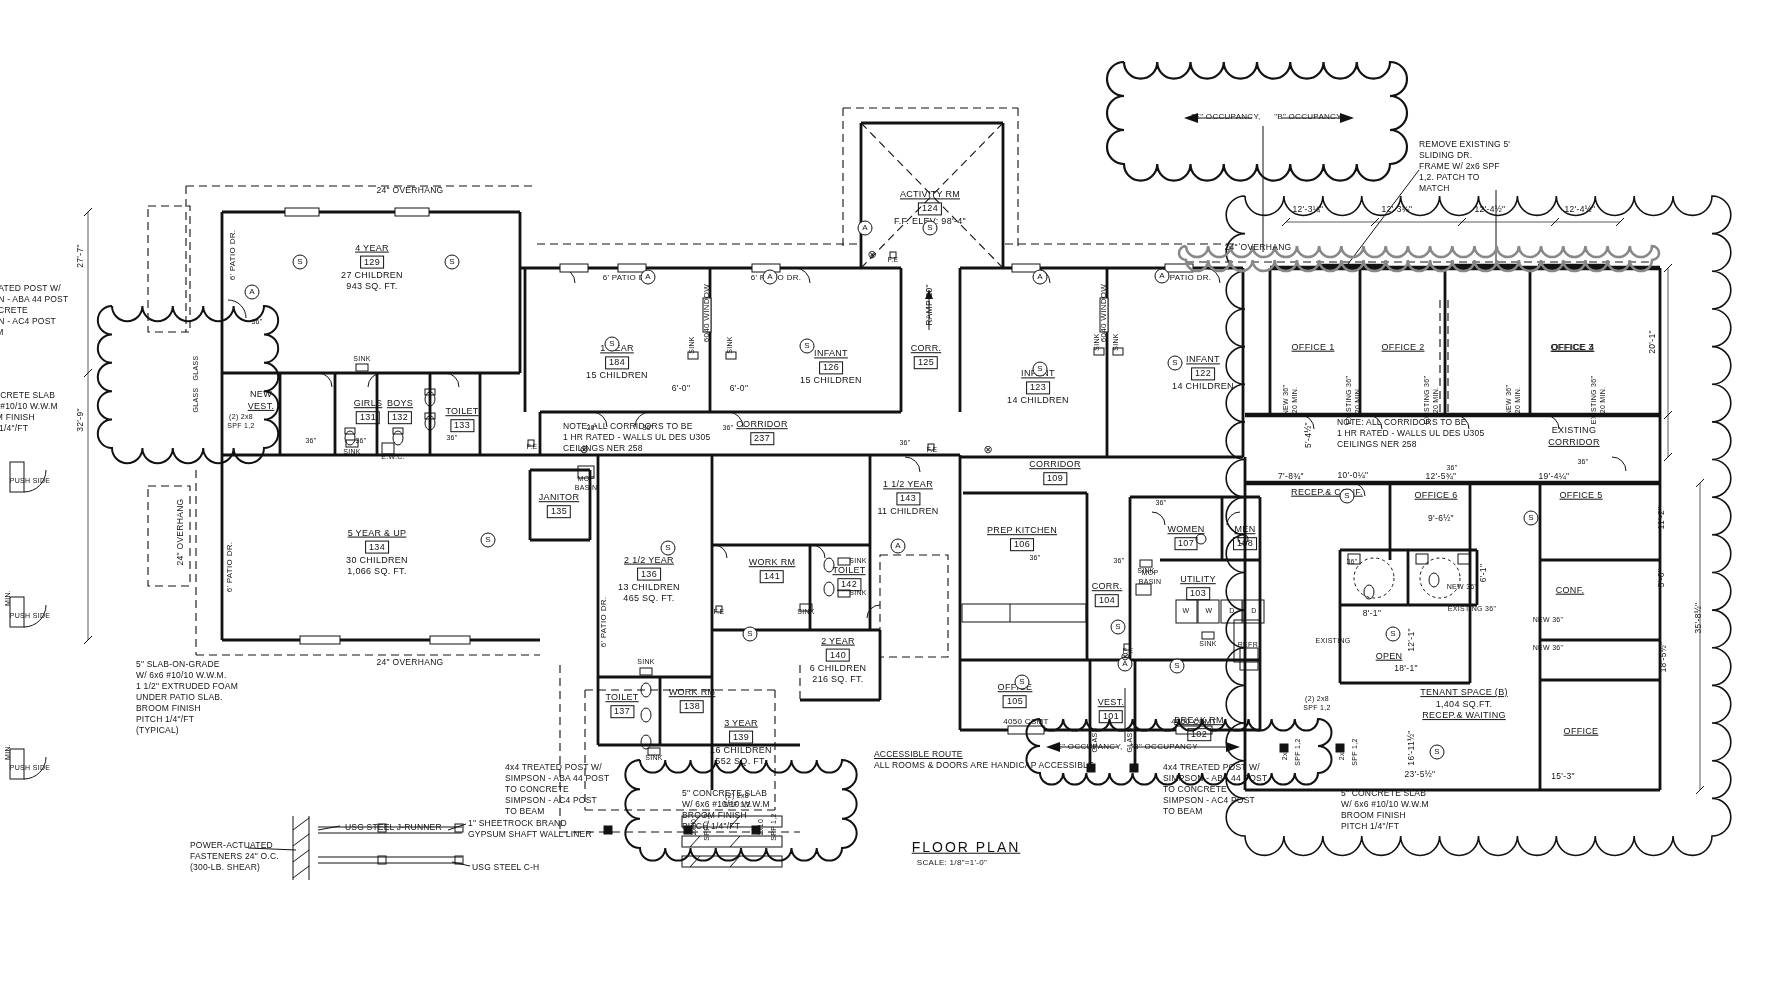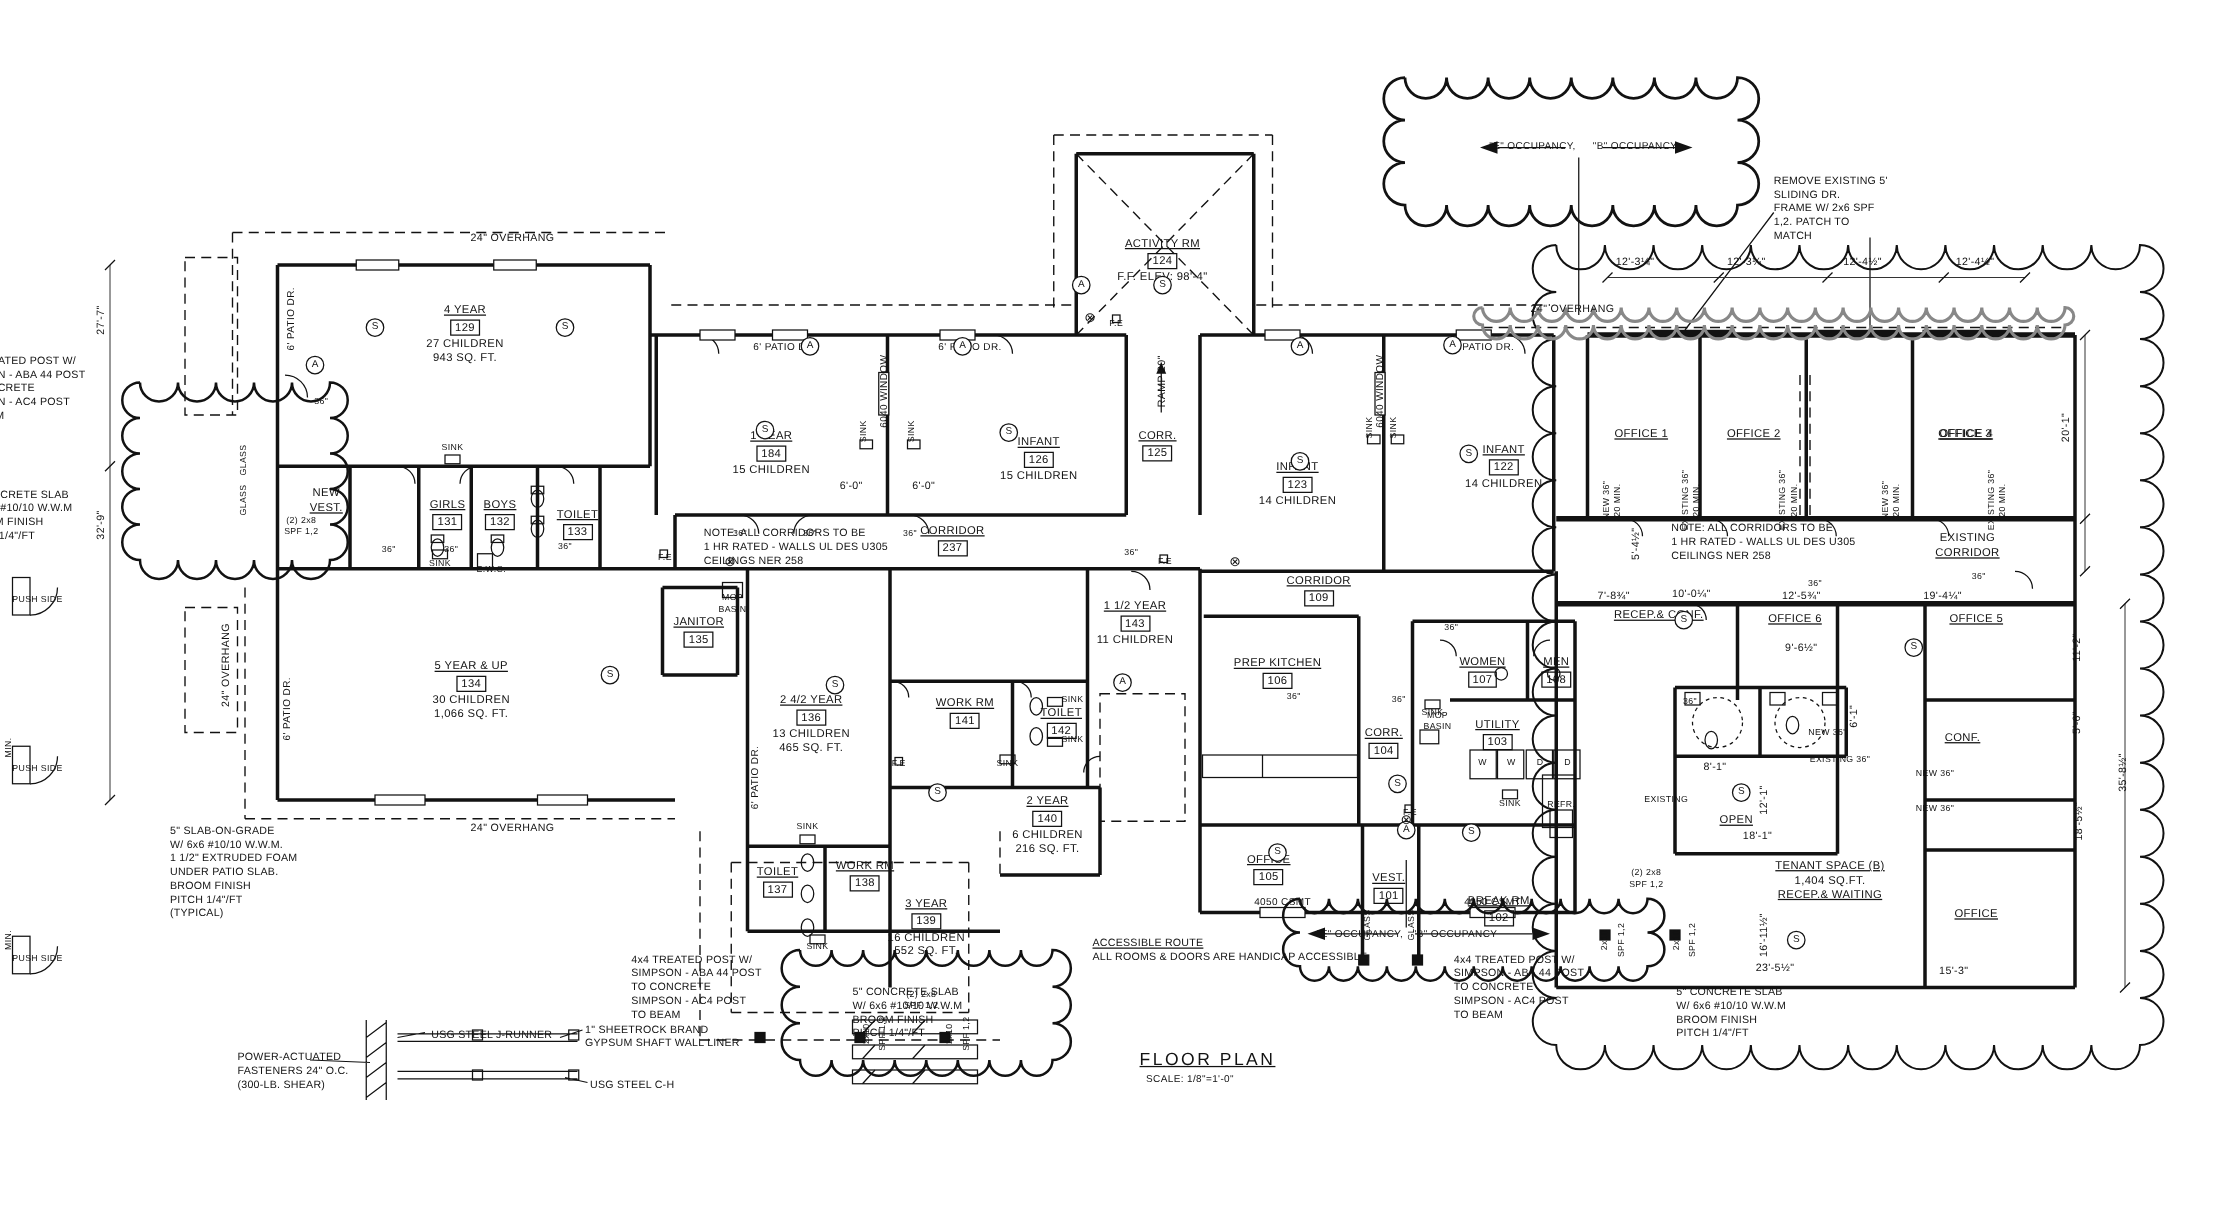--- a/index.html
+++ b/index.html
@@ -140,21 +140,21 @@
     <path stroke="#888" stroke-width="2.5" d="M1186,246 a11.095238095238095,11.095238095238095 0 0 0 22.19047619047619,0 a11.095238095238095,11.095238095238095 0 0 0 22.19047619047619,0 a11.095238095238095,11.095238095238095 0 0 0 22.19047619047619,0 a11.095238095238095,11.095238095238095 0 0 0 22.19047619047619,0 a11.095238095238095,11.095238095238095 0 0 0 22.19047619047619,0 a11.095238095238095,11.095238095238095 0 0 0 22.19047619047619,0 a11.095238095238095,11.095238095238095 0 0 0 22.19047619047619,0 a11.095238095238095,11.095238095238095 0 0 0 22.19047619047619,0 a11.095238095238095,11.095238095238095 0 0 0 22.19047619047619,0 a11.095238095238095,11.095238095238095 0 0 0 22.19047619047619,0 a11.095238095238095,11.095238095238095 0 0 0 22.19047619047619,0 a11.095238095238095,11.095238095238095 0 0 0 22.19047619047619,0 a11.095238095238095,11.095238095238095 0 0 0 22.19047619047619,0 a11.095238095238095,11.095238095238095 0 0 0 22.19047619047619,0 a11.095238095238095,11.095238095238095 0 0 0 22.19047619047619,0 a11.095238095238095,11.095238095238095 0 0 0 22.19047619047619,0 a11.095238095238095,11.095238095238095 0 0 0 22.19047619047619,0 a11.095238095238095,11.095238095238095 0 0 0 22.19047619047619,0 a11.095238095238095,11.095238095238095 0 0 0 22.19047619047619,0 a11.095238095238095,11.095238095238095 0 0 0 22.19047619047619,0 a11.095238095238095,11.095238095238095 0 0 0 22.19047619047619,0 a7,7 0 0 1 0,14 a11.095238095238095,11.095238095238095 0 0 1 -22.19047619047619,0 a11.095238095238095,11.095238095238095 0 0 1 -22.19047619047619,0 a11.095238095238095,11.095238095238095 0 0 1 -22.19047619047619,0 a11.095238095238095,11.095238095238095 0 0 1 -22.19047619047619,0 a11.095238095238095,11.095238095238095 0 0 1 -22.19047619047619,0 a11.095238095238095,11.095238095238095 0 0 1 -22.19047619047619,0 a11.095238095238095,11.095238095238095 0 0 1 -22.19047619047619,0 a11.095238095238095,11.095238095238095 0 0 1 -22.19047619047619,0 a11.095238095238095,11.095238095238095 0 0 1 -22.19047619047619,0 a11.095238095238095,11.095238095238095 0 0 1 -22.19047619047619,0 a11.095238095238095,11.095238095238095 0 0 1 -22.19047619047619,0 a11.095238095238095,11.095238095238095 0 0 1 -22.19047619047619,0 a11.095238095238095,11.095238095238095 0 0 1 -22.19047619047619,0 a11.095238095238095,11.095238095238095 0 0 1 -22.19047619047619,0 a11.095238095238095,11.095238095238095 0 0 1 -22.19047619047619,0 a11.095238095238095,11.095238095238095 0 0 1 -22.19047619047619,0 a11.095238095238095,11.095238095238095 0 0 1 -22.19047619047619,0 a11.095238095238095,11.095238095238095 0 0 1 -22.19047619047619,0 a11.095238095238095,11.095238095238095 0 0 1 -22.19047619047619,0 a11.095238095238095,11.095238095238095 0 0 1 -22.19047619047619,0 a11.095238095238095,11.095238095238095 0 0 1 -22.19047619047619,0 a7,7 0 0 1 0,-14 "></path>
   </g>
 </svg>
 
 <div class="lbl room" style="left:372px;top:267px">
   <span class="rname">4 YEAR</span>
   <span class="rnum">129</span>
   <span>27 CHILDREN</span>
   <span>943 SQ. FT.</span>
 </div>
-<div class="lbl room" style="left:358px;top:411px">
+<div class="lbl room" style="left:368px;top:411px">
       <span class="rname">GIRLS</span>
       <span class="rnum">131</span>
     </div>
 <div class="lbl room" style="left:400px;top:411px">
       <span class="rname">BOYS</span>
       <span class="rnum">132</span>
     </div>
 <div class="lbl room" style="left:462px;top:419px">
       <span class="rname">TOILET</span>
       <span class="rnum">133</span>
@@ -208,21 +208,21 @@
       <span class="rname">JANITOR</span>
       <span class="rnum">135</span>
     </div>
 <div class="lbl room" style="left:377px;top:552px">
       <span class="rname">5 YEAR &amp; UP</span>
       <span class="rnum">134</span>
       <span>30 CHILDREN</span>
       <span>1,066 SQ. FT.</span>
     </div>
 <div class="lbl room" style="left:649px;top:579px">
-      <span class="rname">2 4/2 YEAR</span>
+      <span class="rname">2 1/2 YEAR</span>
       <span class="rnum">136</span>
       <span>13 CHILDREN</span>
       <span>465 SQ. FT.</span>
     </div>
 <div class="lbl room" style="left:772px;top:570px">
       <span class="rname">WORK RM</span>
       <span class="rnum">141</span>
     </div>
 <div class="lbl room" style="left:849px;top:578px">
       <span class="rname">TOILET</span>

